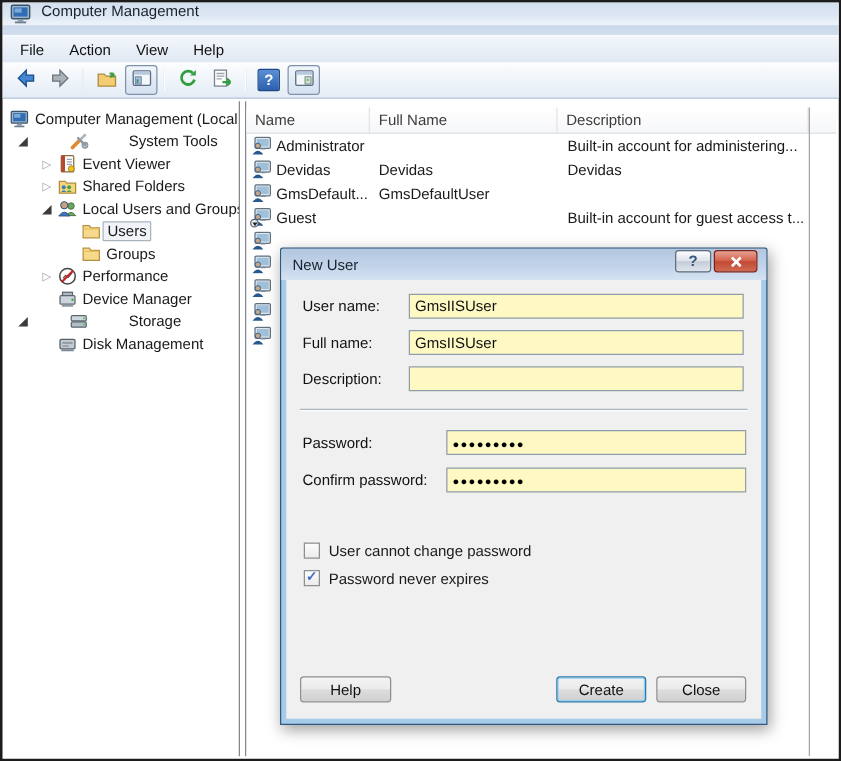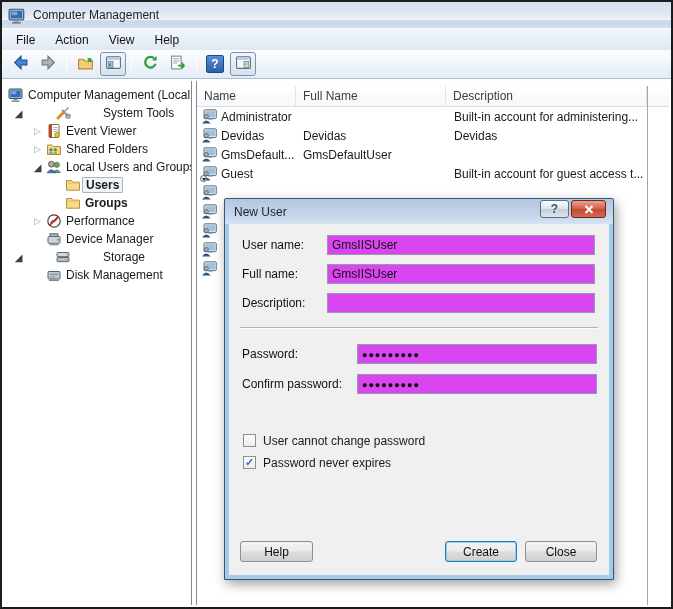--- a/index.html
+++ b/index.html
@@ -4,21 +4,21 @@
 <style>
   * { margin:0; padding:0; box-sizing:border-box; }
   html,body { background:#fff; }
   body { font-family:"Liberation Sans", sans-serif; font-size:12px; color:#1a1a1a; }
 
   .window { position:relative; width:673px; height:609px; border:2px solid #1c1c1c;
             background:#fff; overflow:hidden; }
 
   
   .titlebar { height:26px; background:linear-gradient(180deg,#d4dfee 0%,#dde7f3 40%,#eef3fa 68%,#c9d8ea 72%,#d3deec 100%);
-              display:flex; align-items:center; padding:0 6px; }
+              display:flex; align-items:flex-start; padding:0 6px; }
   .titlebar .ticon { width:18px; height:16px; margin-right:7px; }
   .title-text { color:#18202c; }
 
   .menubar { height:22px; background:linear-gradient(180deg,#f3f7fb,#dfe8f3);
              display:flex; align-items:center; padding-left:4px; border-top:1px solid #f8fbfe; }
   .menu-item { padding:3px 10px; color:#111; }
 
   .toolbar { height:29px; background:linear-gradient(180deg,#fcfdfe,#e4ecf6);
              border-bottom:1px solid #aabfd6; display:flex; align-items:center; padding:0 4px; }
   .tb-btn { width:26px; height:24px; display:flex; align-items:center; justify-content:center; margin:0 1px; }
@@ -41,21 +41,21 @@
   
   .trow { display:flex; align-items:center; height:18px; white-space:nowrap; }
   .trow .exp { width:17px; text-align:center; font-size:9px; color:#9aa2aa; flex:0 0 17px; }
   .trow .exp.open { color:#3c3c3c; font-size:10px; }
   .exp.open::before { content:"◢"; }
   .exp.closed::before { content:"▷"; }
   .trow .ticon { width:17px; height:16px; flex:0 0 17px; }
   .trow .ticon svg { width:16px; height:16px; }
   .tlabel { padding:0 3px; }
   .tlabel.selected { border:1px solid #a9b4bd; background:#f0f4f8; border-radius:1px; }
-  .lvl0 { padding-left:4px; } .lvl1 { padding-left:6px;gap:28px; } .lvl2 { padding-left:25px; } .lvl3 { padding-left:44px;font-weight:bold; }
+  .lvl0 { padding-left:4px; } .lvl1 { padding-left:6px;gap:28px; } .lvl2 { padding-left:25px; } .lvl3 { padding-left:44px; }
 
   
   .list-header { display:flex; height:21px; border-bottom:1px solid #d9dee4; background:linear-gradient(180deg,#ffffff,#f6f7f9); }
   .hcell { padding:3px 0 0 7px; color:#3c3c3c; border-right:1px solid #e4e4e4; overflow:hidden; white-space:nowrap; }
   .hc-name { width:99px; padding-left:7px; }
   .hc-full { width:150px; }
   .hc-desc { width:201px; }
   .hc-fill { flex:1; border-right:none; }
   .lrow { display:flex; align-items:center; height:19px; white-space:nowrap; }
   .licon { width:16px; height:15px; margin:0 4px 0 4px; position:relative; flex:0 0 16px; }
@@ -79,21 +79,21 @@
   .cap-help { width:29px; border:1px solid #5f6d7d;
               background:linear-gradient(180deg,#fdfdfd 0%,#dde3ea 48%,#c4cdd8 52%,#dfe5ec 100%);
               color:#33557d; font-weight:bold; font-size:12px; }
   .cap-help::before { content:"?"; }
   .cap-close { width:35px; border:1px solid #7c2114;
                background:linear-gradient(180deg,#e9a294 0%,#d4604a 48%,#c14a34 52%,#d06a52 100%); }
   .cap-close svg { width:10px; height:9px; }
   .dlg-client { position:absolute; left:4px; right:4px; top:25px; bottom:4px; background:#f0f0f0; }
 
   .fld-label { position:absolute; left:13px; color:#111; }
-  .fld { position:absolute; height:20px; border:1px solid #8f9dae; background:#d946ef; font-family:"Liberation Sans",sans-serif;
+  .fld { position:absolute; height:20px; border:1px solid #8f9dae; background:#fef9c3; font-family:"Liberation Sans",sans-serif;
          font-size:12px; padding:0 4px; color:#111; outline:none; }
   .fld.pw { font-size:9px; font-weight:bold; letter-spacing:1px; color:#000; padding-top:2px; }
   .sep-line { position:absolute; left:11px; right:11px; top:103px; border-top:1px solid #abb5bd; border-bottom:1px solid #fdfdfd; }
 
   .cbrow { position:absolute; left:14px; display:flex; align-items:center; height:15px; }
   .cbox { width:13px; height:13px; border:1px solid #8e8f8f; background:linear-gradient(180deg,#fcfcfc,#ececec);
           margin-right:7px; display:flex; align-items:center; justify-content:center;
           font-size:11px; font-weight:bold; color:#3b6cc5; line-height:1; }
   .cbox.checked::before { content:"✓"; }
   .cbrow.disabled .cbox { border-color:#b8babc; background:#f5f5f5; }

